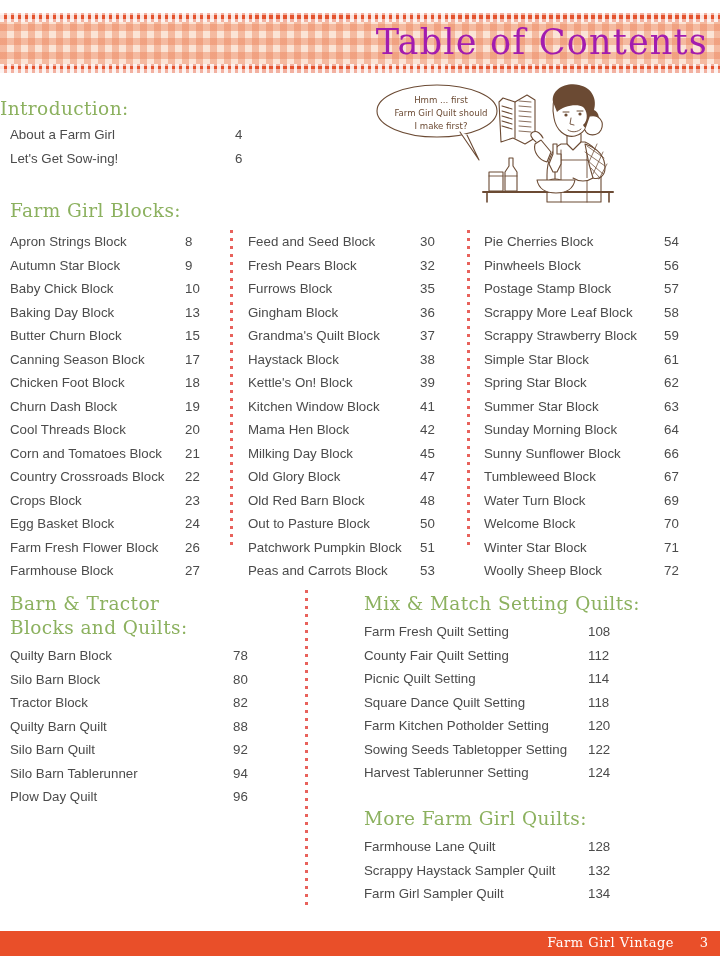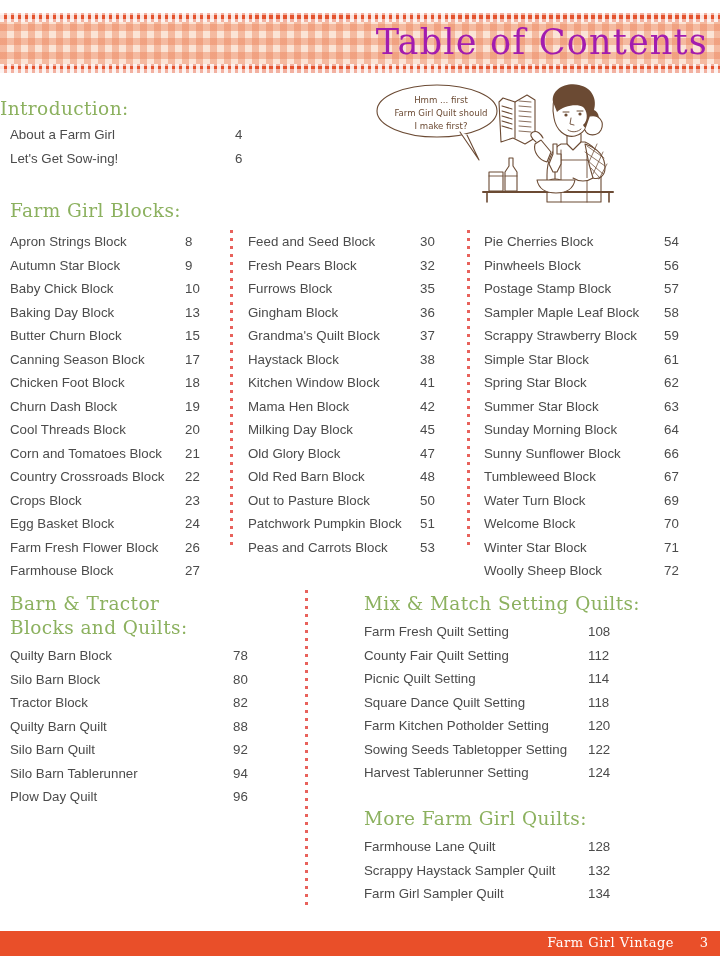--- a/index.html
+++ b/index.html
@@ -246,34 +246,35 @@
       <div class="entry"><span class="t">Farm Fresh Flower Block</span><span class="p" style="left: 175px;">26</span></div>
       <div class="entry"><span class="t">Farmhouse Block</span><span class="p" style="left: 175px;">27</span></div>
     </div>
   <div class="entry-list" id="list-fgb2" style="left:248px;top:230px;width:210px;">
       <div class="entry"><span class="t">Feed and Seed Block</span><span class="p" style="left: 172px;">30</span></div>
       <div class="entry"><span class="t">Fresh Pears Block</span><span class="p" style="left: 172px;">32</span></div>
       <div class="entry"><span class="t">Furrows Block</span><span class="p" style="left: 172px;">35</span></div>
       <div class="entry"><span class="t">Gingham Block</span><span class="p" style="left: 172px;">36</span></div>
       <div class="entry"><span class="t">Grandma's Quilt Block</span><span class="p" style="left: 172px;">37</span></div>
       <div class="entry"><span class="t">Haystack Block</span><span class="p" style="left: 172px;">38</span></div>
+      <div class="entry"><span class="t">Kettle's On! Block</span><span class="p" style="left: 172px;">39</span></div>
       <div class="entry"><span class="t">Kitchen Window Block</span><span class="p" style="left: 172px;">41</span></div>
       <div class="entry"><span class="t">Mama Hen Block</span><span class="p" style="left: 172px;">42</span></div>
       <div class="entry"><span class="t">Milking Day Block</span><span class="p" style="left: 172px;">45</span></div>
       <div class="entry"><span class="t">Old Glory Block</span><span class="p" style="left: 172px;">47</span></div>
       <div class="entry"><span class="t">Old Red Barn Block</span><span class="p" style="left: 172px;">48</span></div>
       <div class="entry"><span class="t">Out to Pasture Block</span><span class="p" style="left: 172px;">50</span></div>
       <div class="entry"><span class="t">Patchwork Pumpkin Block</span><span class="p" style="left: 172px;">51</span></div>
       <div class="entry"><span class="t">Peas and Carrots Block</span><span class="p" style="left: 172px;">53</span></div>
     </div>
   <div class="entry-list" id="list-fgb3" style="left:484px;top:230px;width:225px;">
       <div class="entry"><span class="t">Pie Cherries Block</span><span class="p" style="left: 180px;">54</span></div>
       <div class="entry"><span class="t">Pinwheels Block</span><span class="p" style="left: 180px;">56</span></div>
       <div class="entry"><span class="t">Postage Stamp Block</span><span class="p" style="left: 180px;">57</span></div>
-      <div class="entry"><span class="t">Sampler Maple Leaf Block</span><span class="p" style="left: 180px;">58</span></div>
+      <div class="entry"><span class="t">Scrappy More Leaf Block</span><span class="p" style="left: 180px;">58</span></div>
       <div class="entry"><span class="t">Scrappy Strawberry Block</span><span class="p" style="left: 180px;">59</span></div>
       <div class="entry"><span class="t">Simple Star Block</span><span class="p" style="left: 180px;">61</span></div>
       <div class="entry"><span class="t">Spring Star Block</span><span class="p" style="left: 180px;">62</span></div>
       <div class="entry"><span class="t">Summer Star Block</span><span class="p" style="left: 180px;">63</span></div>
       <div class="entry"><span class="t">Sunday Morning Block</span><span class="p" style="left: 180px;">64</span></div>
       <div class="entry"><span class="t">Sunny Sunflower Block</span><span class="p" style="left: 180px;">66</span></div>
       <div class="entry"><span class="t">Tumbleweed Block</span><span class="p" style="left: 180px;">67</span></div>
       <div class="entry"><span class="t">Water Turn Block</span><span class="p" style="left: 180px;">69</span></div>
       <div class="entry"><span class="t">Welcome Block</span><span class="p" style="left: 180px;">70</span></div>
       <div class="entry"><span class="t">Winter Star Block</span><span class="p" style="left: 180px;">71</span></div>

